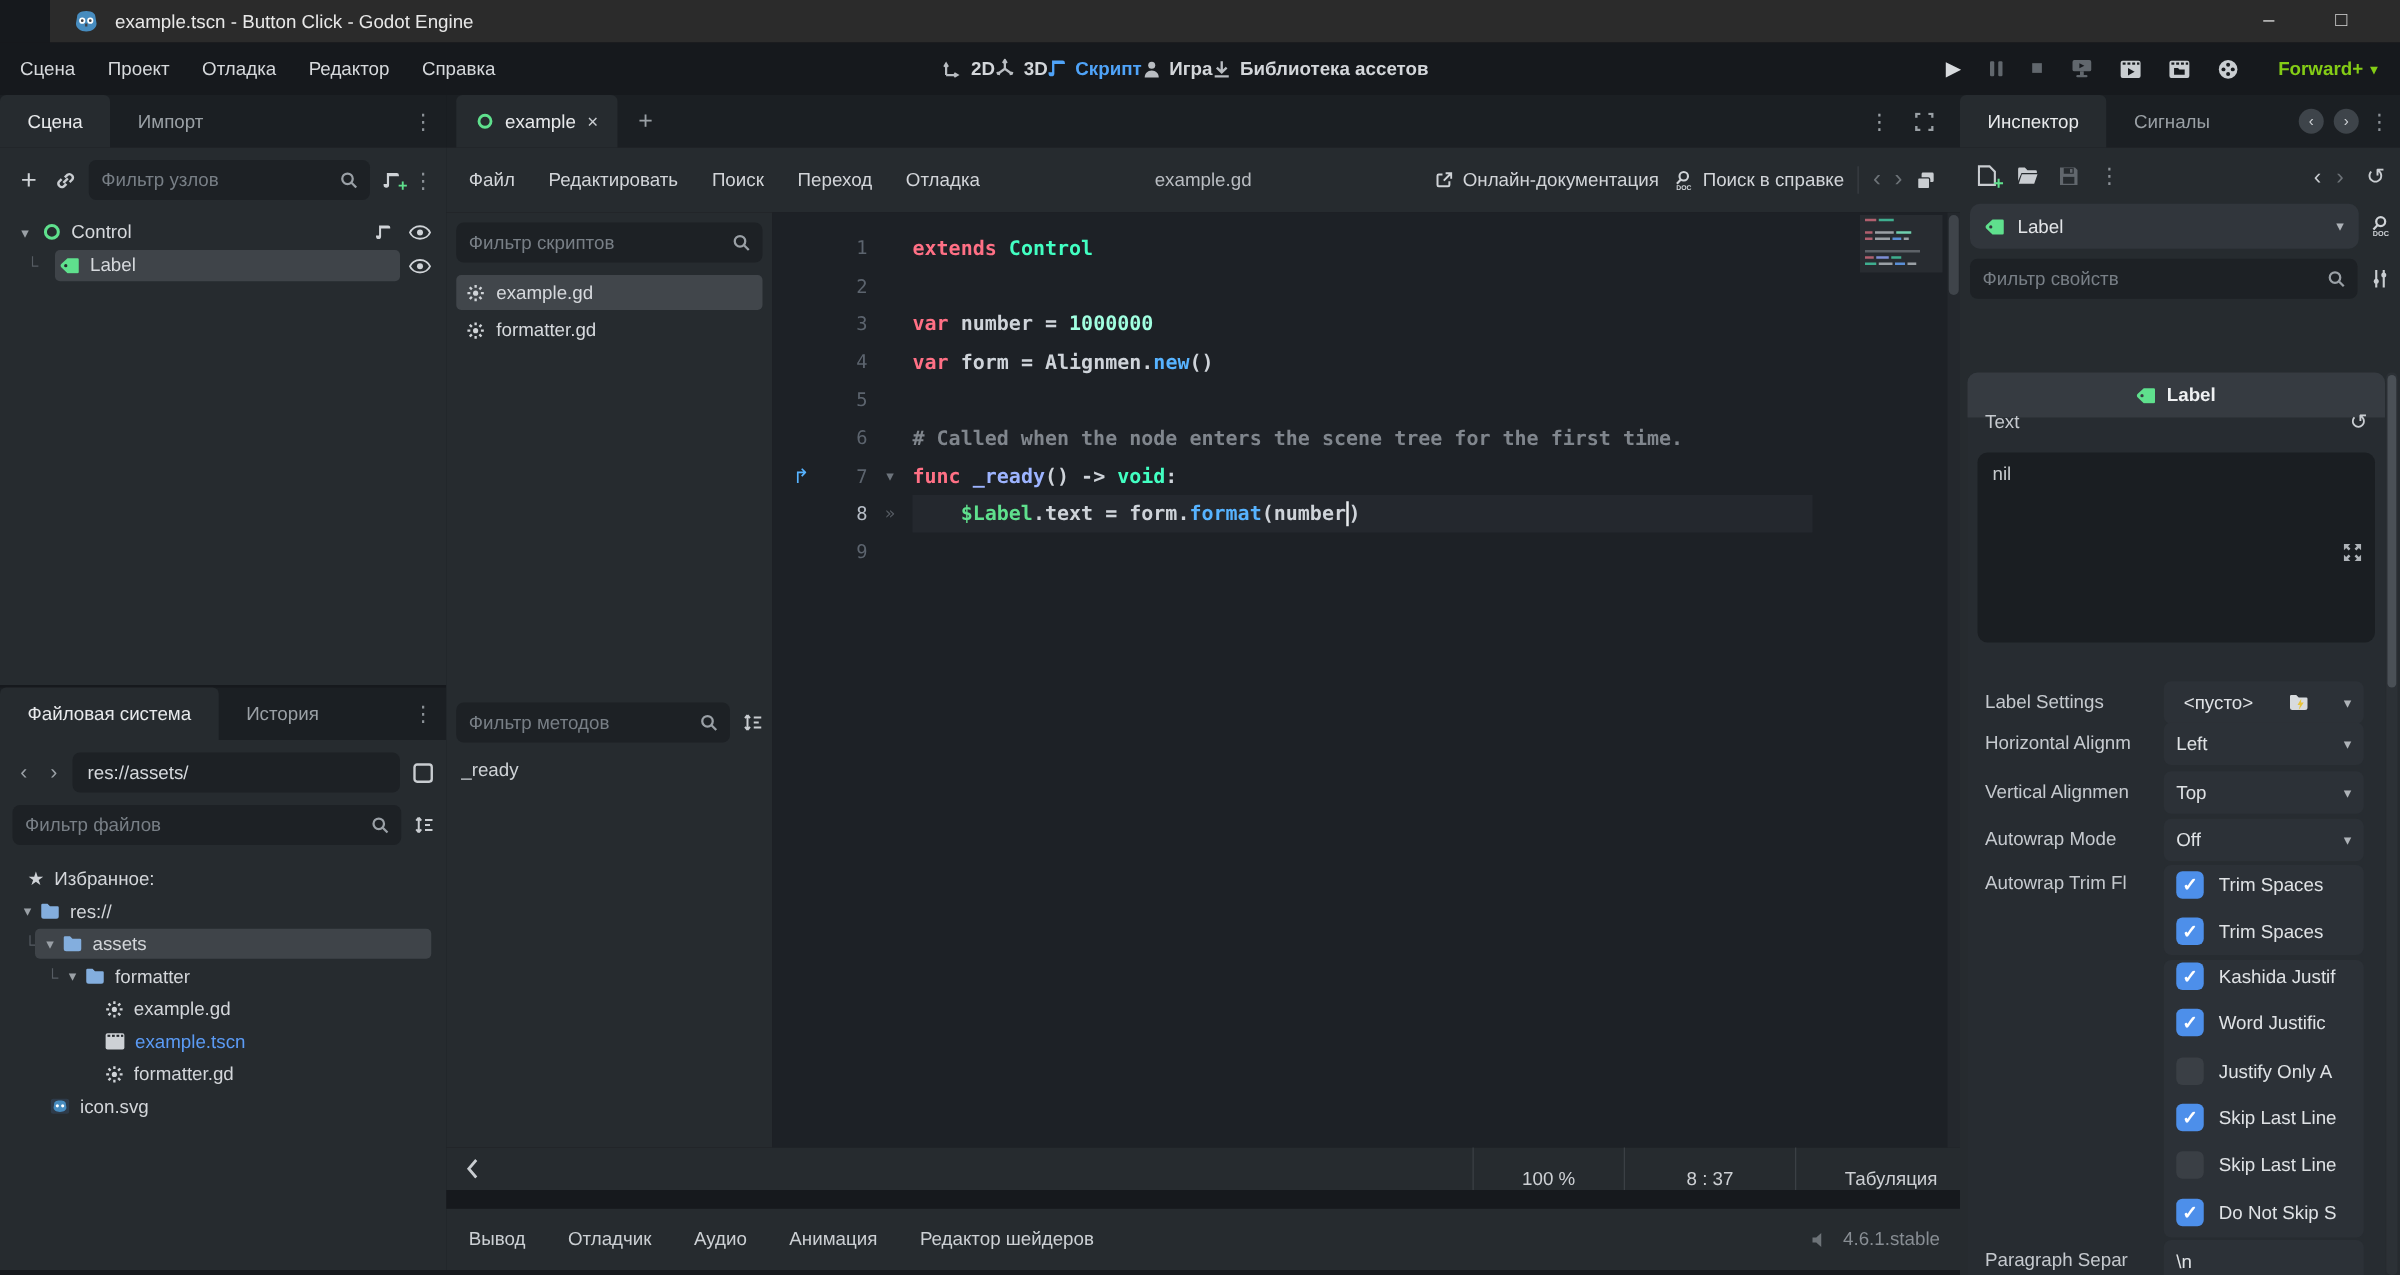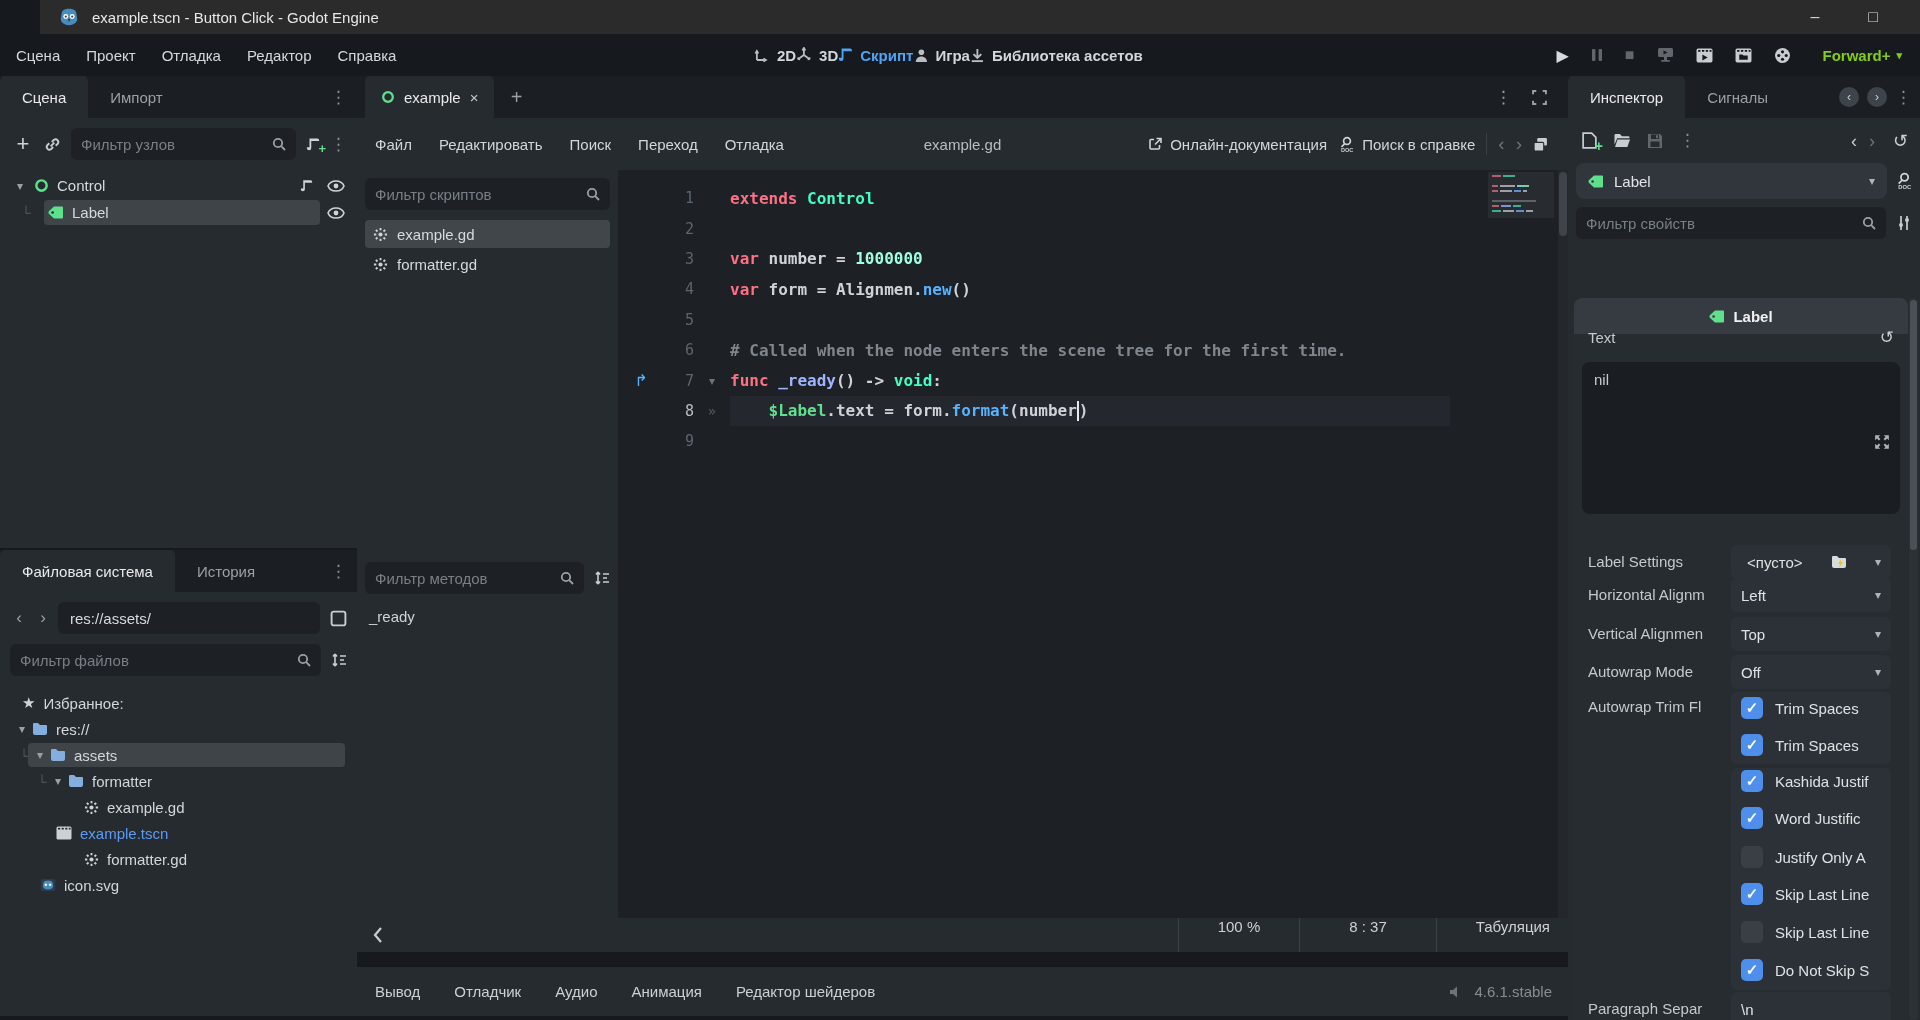--- a/index.html
+++ b/index.html
@@ -101,21 +101,21 @@
   .s-cm { color:#80868d; } .s-pl { color:#ced3d9; }
   .caret { display:inline-block; width:2px; height:20px; background:#e8ebee; vertical-align:middle; }
 
   .minimap { position:absolute; top:2px; right:14px; width:66px; height:46px; background:rgba(255,255,255,0.05); padding:3px 4px; }
   .mm-line { height:2px; margin-bottom:3px; display:flex; gap:2px; }
   .code-scroll { position:absolute; right:0; top:0; width:10px; height:748px; background:#24282d; }
   .code-thumb { position:absolute; top:2px; left:1px; width:8px; height:64px; background:#3f444a; border-radius:4px; }
 
   .status-bar { left:357px; top:918px; width:1211px; height:34px; background:#262b2f; display:flex; align-items:center; position:absolute; }
   .collapse-ic { margin-left:16px; color:#c9cdd1; }
-  .status-right { position:absolute; right:0; height:34px; display:flex; align-items:flex-start;gap:13px; }
+  .status-right { position:absolute; right:0; height:34px; display:flex; align-items:flex-end;gap:13px; }
   .st-item { padding:0 26px; color:#cdd0d4; }
   .vsep { width:1px; height:34px; background:#3b4045; }
 
   .bottom-bar { left:357px; top:967px; width:1211px; height:49px; background:#262b2f; display:flex; align-items:center; position:absolute; }
   .bb-item { margin-left:34px; color:#ccd0d4; }
   .bb-item:first-child { margin-left:18px; }
   .bb-right { position:absolute; right:16px; display:flex; align-items:center; gap:10px; color:#878d93; }
 
   
   .insp { left:1568px; top:76px; width:352px; height:944px; position:absolute; }
@@ -426,21 +426,21 @@
       </div>
       <div class="fs-row" style="padding-left:84px">
         <span>
             <svg width="15" height="15" viewBox="0 0 16 16" fill="none" stroke="#cfd3d7" stroke-width="2">
               <circle cx="8" cy="8" r="2.2" fill="#cfd3d7" stroke="none"></circle>
               <path d="M8 1v2.5M8 12.5V15M1 8h2.5M12.5 8H15M3 3l1.8 1.8M11.2 11.2L13 13M3 13l1.8-1.8M11.2 4.8L13 3"></path>
             </svg>
           </span>
         <span class="name">example.gd</span>
       </div>
-      <div class="fs-row" style="padding-left:56px">
+      <div class="fs-row" style="padding-left:84px">
         <span>
             <svg width="16" height="14" viewBox="0 0 16 14">
               <rect x="0.5" y="0.5" width="15" height="13" rx="1.5" fill="#cdd1d5"></rect>
               <g fill="#262b2f">
                 <rect x="2" y="1.8" width="2.2" height="1.7"></rect>
                 <rect x="5.6" y="1.8" width="2.2" height="1.7"></rect>
                 <rect x="9.2" y="1.8" width="2.2" height="1.7"></rect>
                 <rect x="12.8" y="1.8" width="1.8" height="1.7"></rect>
               </g>
             </svg>

